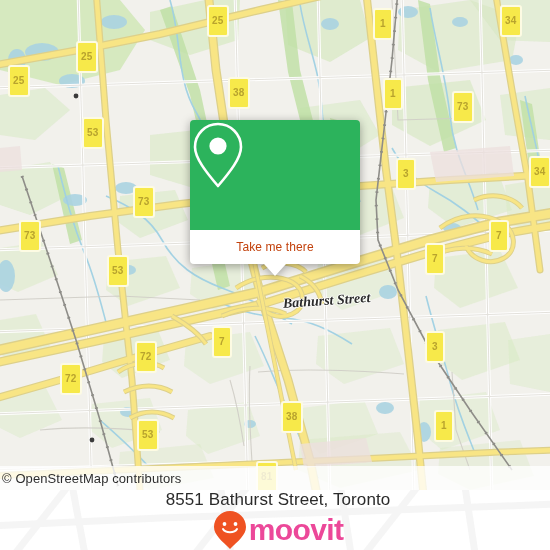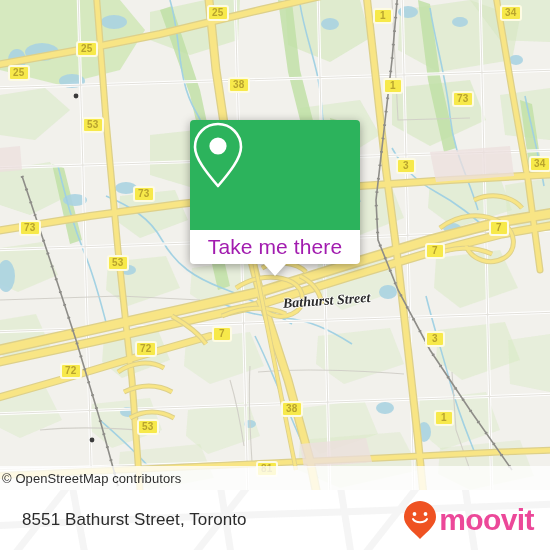--- a/index.html
+++ b/index.html
@@ -32,21 +32,21 @@
     align-items: center;
     justify-content: center;
     background: #f7e94a;
     border: 2px solid #fdfbe3;
     border-radius: 3px;
     color: #b8a32e;
     font-size: 10px;
     font-weight: bold;
     font-family: "Liberation Sans", sans-serif;
     line-height: 1;
-    height: 16px;
+    height: 32px;
     min-width: 20px;
     padding: 0 3px;
     letter-spacing: 0.2px;
   }
 
   
   .street-label {
     position: absolute;
     font-family: "Liberation Serif", serif;
     font-style: italic;
@@ -78,22 +78,22 @@
     align-items: center;
     justify-content: center;
   }
   .callout-foot {
     background: #ffffff;
     height: 34px;
     border-radius: 0 0 4px 4px;
     display: flex;
     align-items: center;
     justify-content: center;
-    color: #a21caf;
-    font-size: 21px;
+    color: #c2410c;
+    font-size: 12px;
     letter-spacing: .1px;
   }
   .callout-tail {
     position: absolute;
     left: 50%;
     margin-left: -11px;
     top: 144px;
     width: 0; height: 0;
     border-left: 11px solid transparent;
     border-right: 11px solid transparent;
@@ -130,20 +130,21 @@
     width: 550px; height: 120px;
     opacity: .55;
   }
   .footer-inner {
     position: relative;
     width: 100%; height: 100%;
     display: flex;
     align-items: center;
     justify-content: space-between;
     padding: 0 16px 0 22px;
+    flex-direction: column;
   }
   .address {
     font-size: 17px;
     color: #2b2b2b;
     letter-spacing: .1px;
   }
   .brand {
     display: flex;
     align-items: center;
     gap: 2px;

